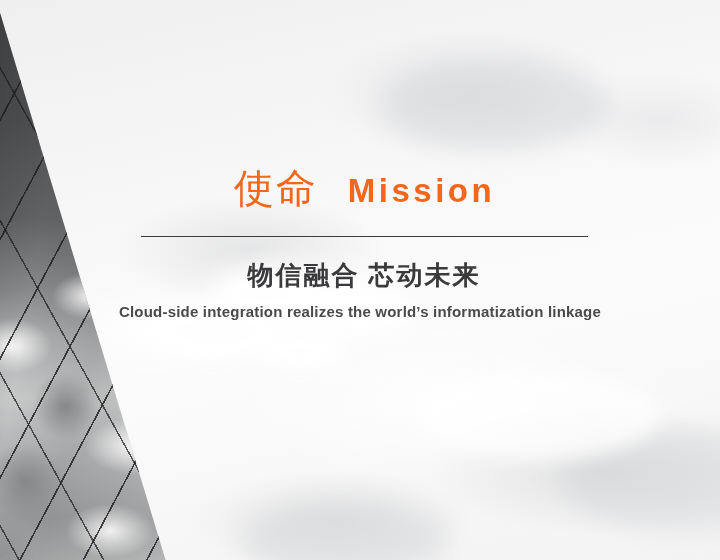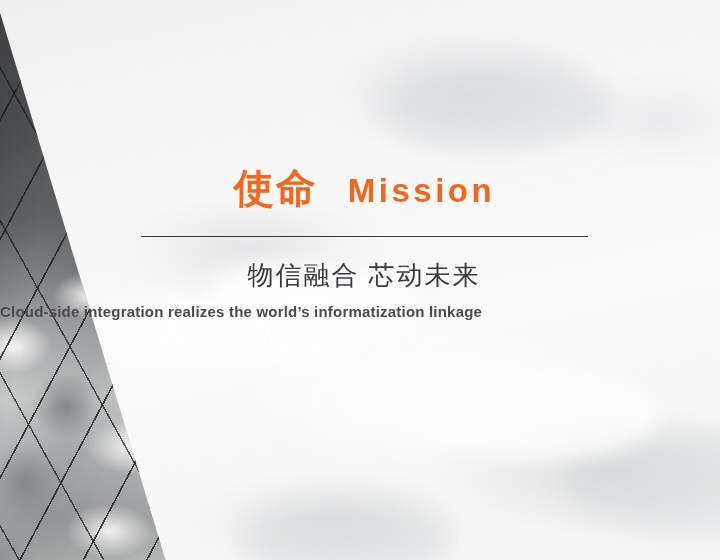--- a/index.html
+++ b/index.html
@@ -122,21 +122,21 @@
     top: 168px;
     width: 447px;
     display: flex;
     align-items: baseline;
     justify-content: center;
     color: #f2671c;
     white-space: nowrap;
   }
   .headline-cn {
     font-size: 40px;
-    font-weight: 700;
+    font-weight: 400;
     line-height: 1;
     letter-spacing: 2px;
   }
   .headline-en {
     font-size: 33px;
     font-weight: 700;
     line-height: 1;
     letter-spacing: 3.5px;
     margin-left: 30px;
   }
@@ -150,31 +150,31 @@
     background: #3c3c3c;
   }
 
   .subtitle {
     position: absolute;
     left: 8px;
     right: 0;
     top: 258px;
     text-align: center;
     font-size: 26px;
-    font-weight: 400;
+    font-weight: 700;
     letter-spacing: 2px;
     color: #3a3a3c;
     white-space: nowrap;
   }
 
   .tagline {
     position: absolute;
     left: 0;
     right: 0;
-    text-align: left;
+    text-align: center;
     font-size: 15px;
     font-weight: 600;
     letter-spacing: .2px;
     color: #4a4a4c;
     white-space: nowrap;
   }
   .tagline-1 { top: 303px; }
   .tagline-2 { top: 329px; }
 </style>
 </head>

